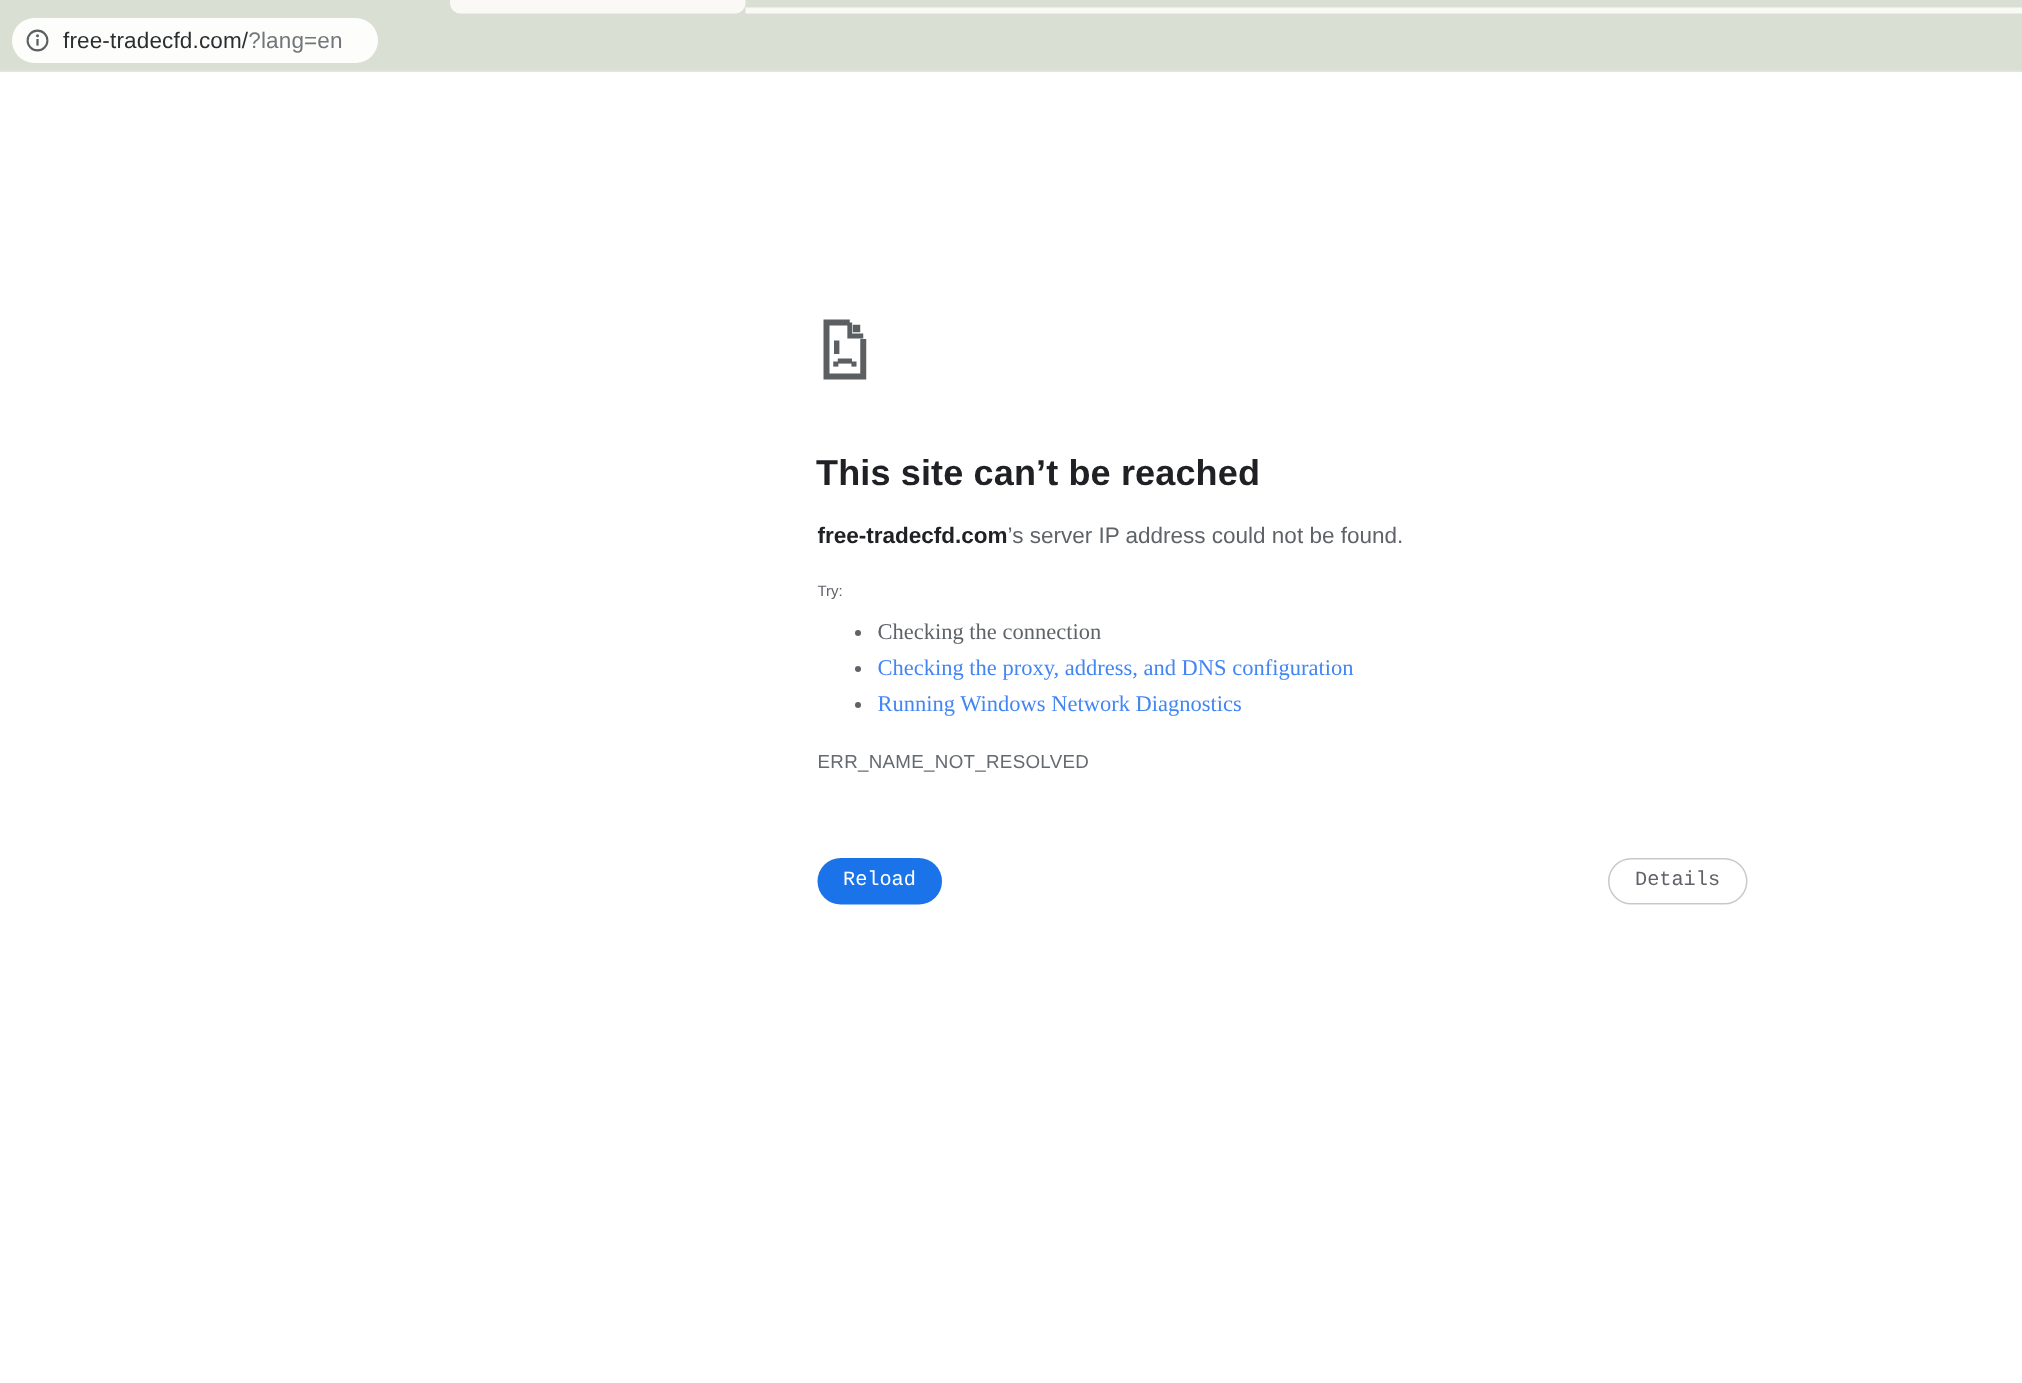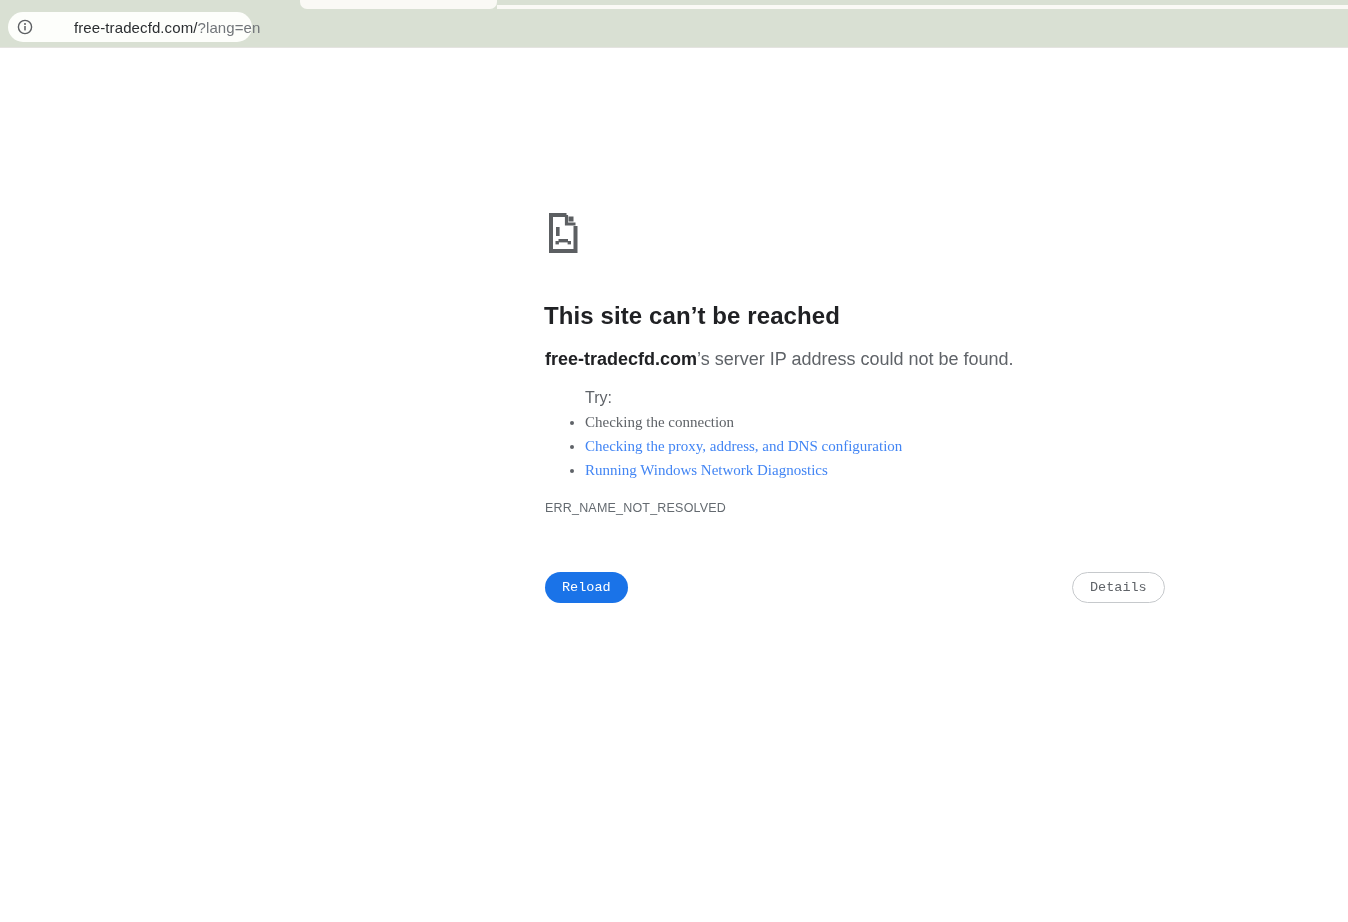--- a/index.html
+++ b/index.html
@@ -54,21 +54,20 @@
     position: absolute;
     left: 8px; top: 12px;
     width: 244px; height: 30px;
     background: #fdfefb;
     border-radius: 15px;
     display: flex;
     align-items: center;
     padding: 0 10px 0 9px;
     box-sizing: border-box;
     cursor: text;
-    gap: 32px;
   }
   .info-icon {
     width: 16px; height: 16px;
     flex: 0 0 auto;
     margin-right: 9px;
     display: inline-flex;
   }
   .url-text {
     font-size: 15px;
     white-space: nowrap;
@@ -95,30 +94,29 @@
     margin: 0;
     font-size: 24px;
     font-weight: 600;
     color: #202124;
     letter-spacing: 0.1px;
   }
   .error-message {
     position: absolute;
     left: 545px; top: 301px; 
     margin: 0;
-    font-size: 18px;
+    font-size: 15px;
     color: #5f6368;
   }
   .error-message b { color: #202124; font-weight: 700; }
   .try-label {
     position: absolute;
     left: 545px; top: 341px;
-    font-size: 16px;
-    color: #5f6368;
-    margin-left: 40px;
+    font-size: 10px;
+    color: #5f6368;
   }
   .suggestion-list {
     position: absolute;
     left: 545px; top: 362px;
     margin: 0;
     padding: 0 0 0 40px;
     list-style: disc outside;
     color: #5f6368;
     font-size: 15px;
   }

